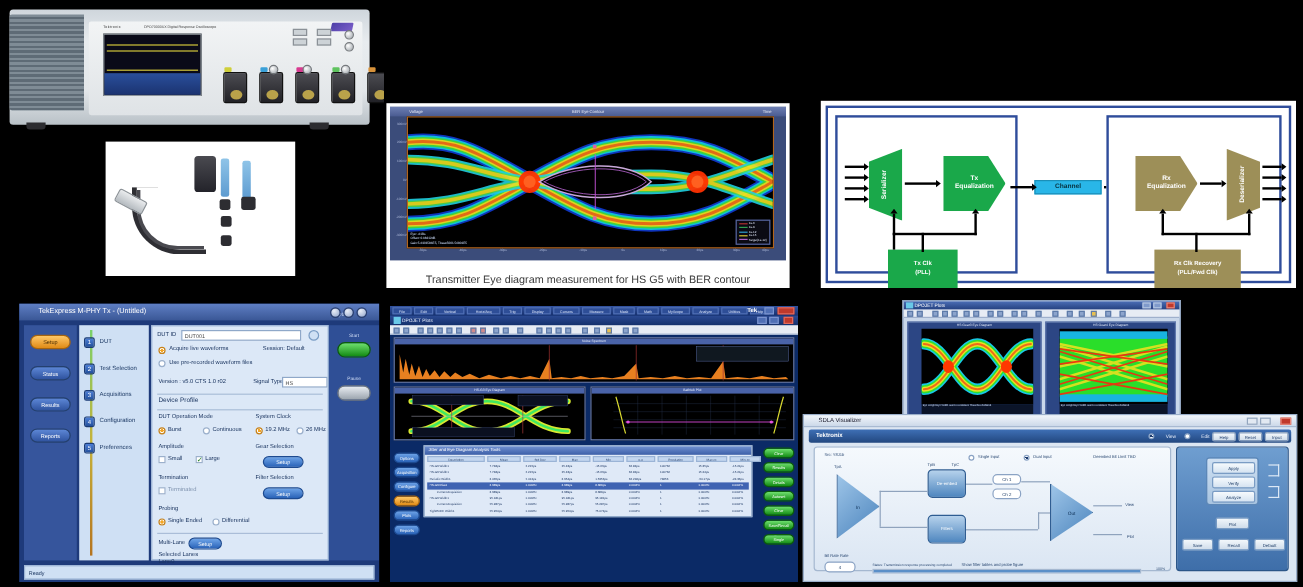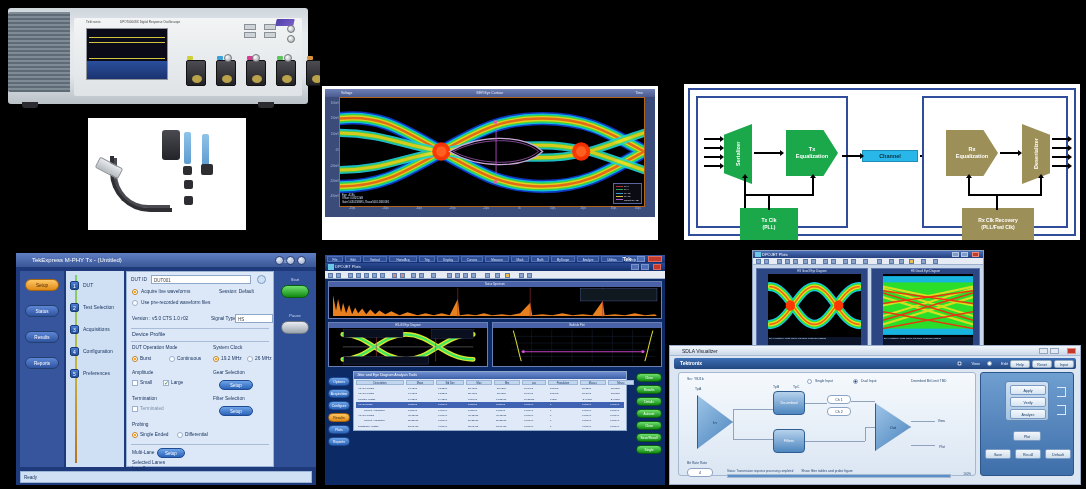--- a/index.html
+++ b/index.html
@@ -475,20 +475,21 @@
       </div>
       <div class="eye-legend">
         <div><i style="background:#b03030"></i><span>1e-6</span></div>
         <div><i style="background:#2f9e4f"></i><span>1e-9</span></div>
         <div><i style="background:#2f9fd0"></i><span>1e-12</span></div>
         <div><i style="background:#d8c334"></i><span>1e-15</span></div>
         <div><i style="background:#b060c8"></i><span>Target(1e-12)</span></div>
       </div>
     </div>
   </div>
+  <div class="eye-caption">Transmitter Eye diagram measurement for HS G5 with BER contour</div>
 </div>
 
 <div class="panel" id="block-figure">
   <div class="bd-outer">
     <div class="bd-group" style="left:6px; top:6px; width:152px; bottom:6px">
       <div class="bd-shape bd-ser bd-tx bd-vert" style="left:26px; top:26px; width:28px; height:60px">Serializer</div>
       <div class="bd-shape bd-eq bd-tx" style="left:88px; top:32px; width:52px; height:46px; flex-direction:column">
         <span>Tx</span>
         <span>Equalization</span>
       </div>

